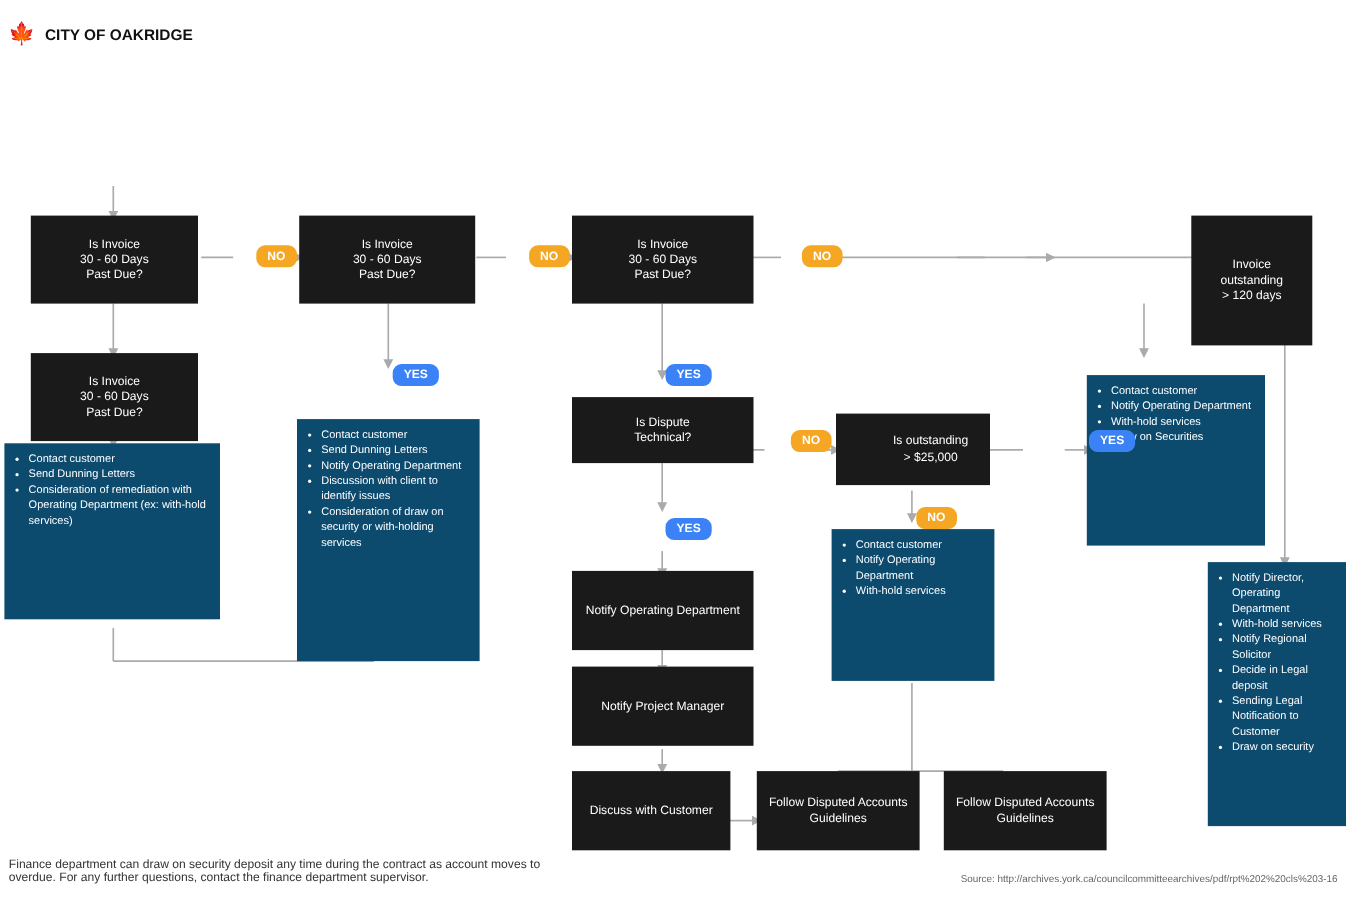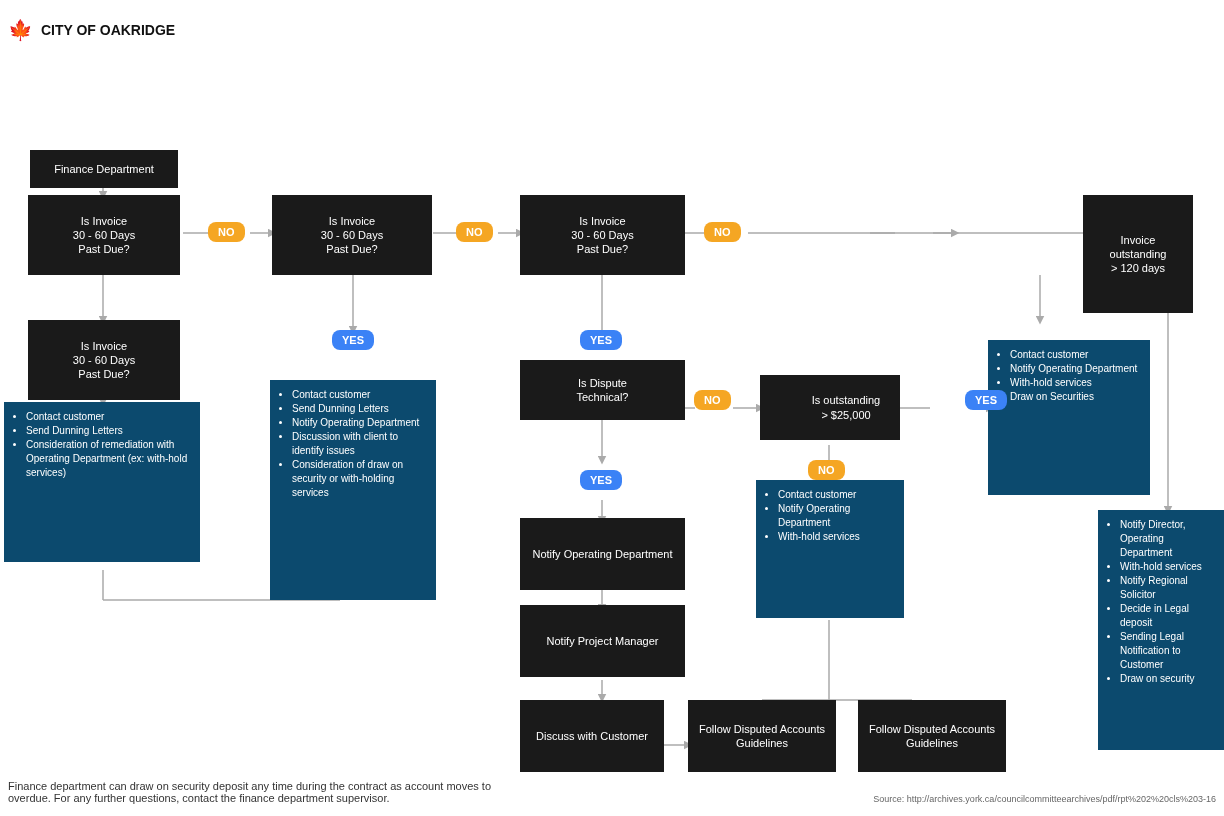--- a/index.html
+++ b/index.html
@@ -79,20 +79,21 @@
       position: absolute;
       border-radius: 8px;
       color: #fff;
       font-size: 11px;
       font-weight: bold;
       display: flex;
       align-items: center;
       justify-content: center;
       padding: 4px 10px;
       z-index: 10;
+      margin-left: 25px;
     }
 
     .badge-orange { background: #f5a623; }
     .badge-light-blue { background: #3b82f6; }
 
     
     .connector-svg {
       position: absolute;
       top: 0;
       left: 0;
@@ -189,23 +190,20 @@
 
     <line x1="1040" y1="225" x2="1040" y2="270" stroke="#aaa" stroke-width="1.5" marker-end="url(#arrow)"></line>
 
     <defs>
       <marker id="arrow" markerWidth="6" markerHeight="6" refX="3" refY="3" orient="auto">
         <path d="M0,0 L0,6 L6,3 z" fill="#aaa"></path>
       </marker>
     </defs>
   </svg>
 
-  <div class="box" style="left:30px; top:100px; width:148px; height:38px;">
-    <span>Finance Department</span>
-  </div>
 
   <div class="box" style="left:28px; top:145px; width:152px; height:80px;">
     <span>Is Invoice<br>30 - 60 Days<br>Past Due?</span>
   </div>
 
   <div class="badge badge-orange" style="left:208px; top:172px;">
     <span>NO</span>
   </div>
 
   <div class="box" style="left:272px; top:145px; width:160px; height:80px;">

